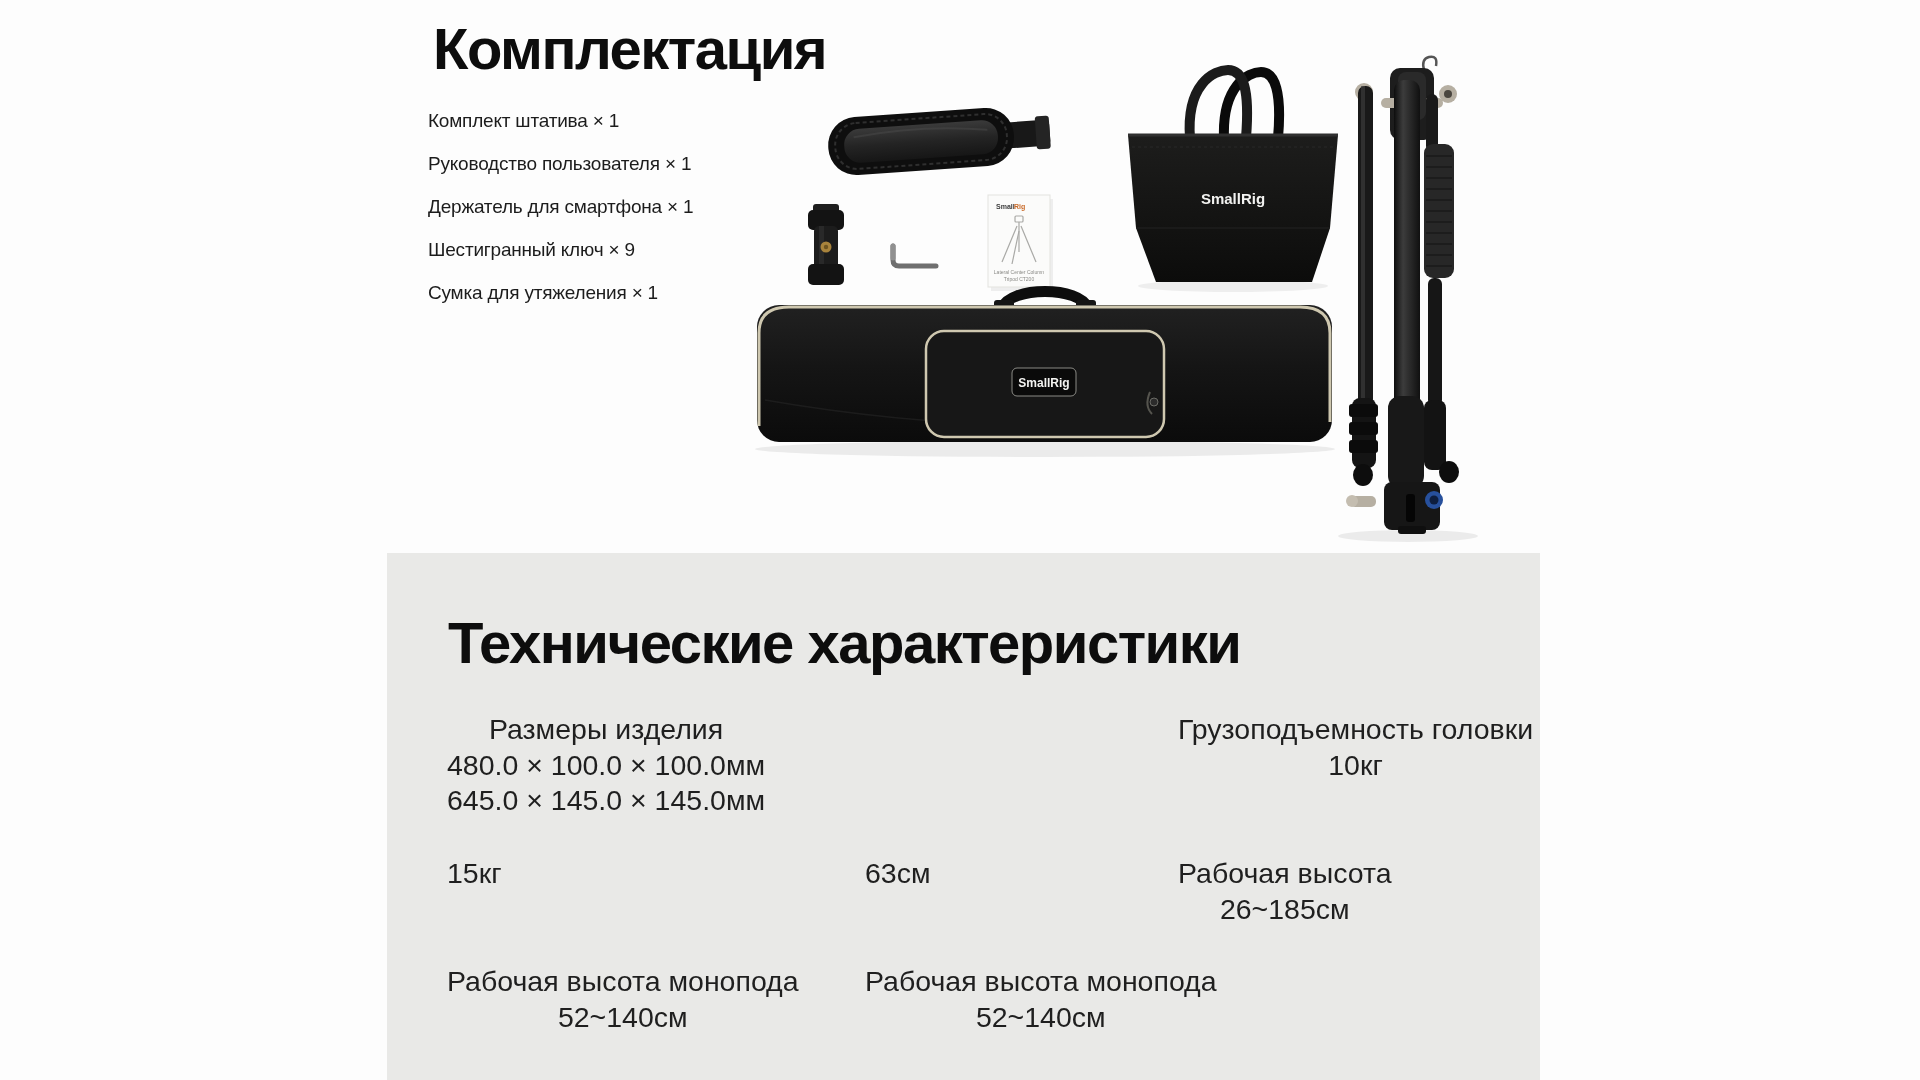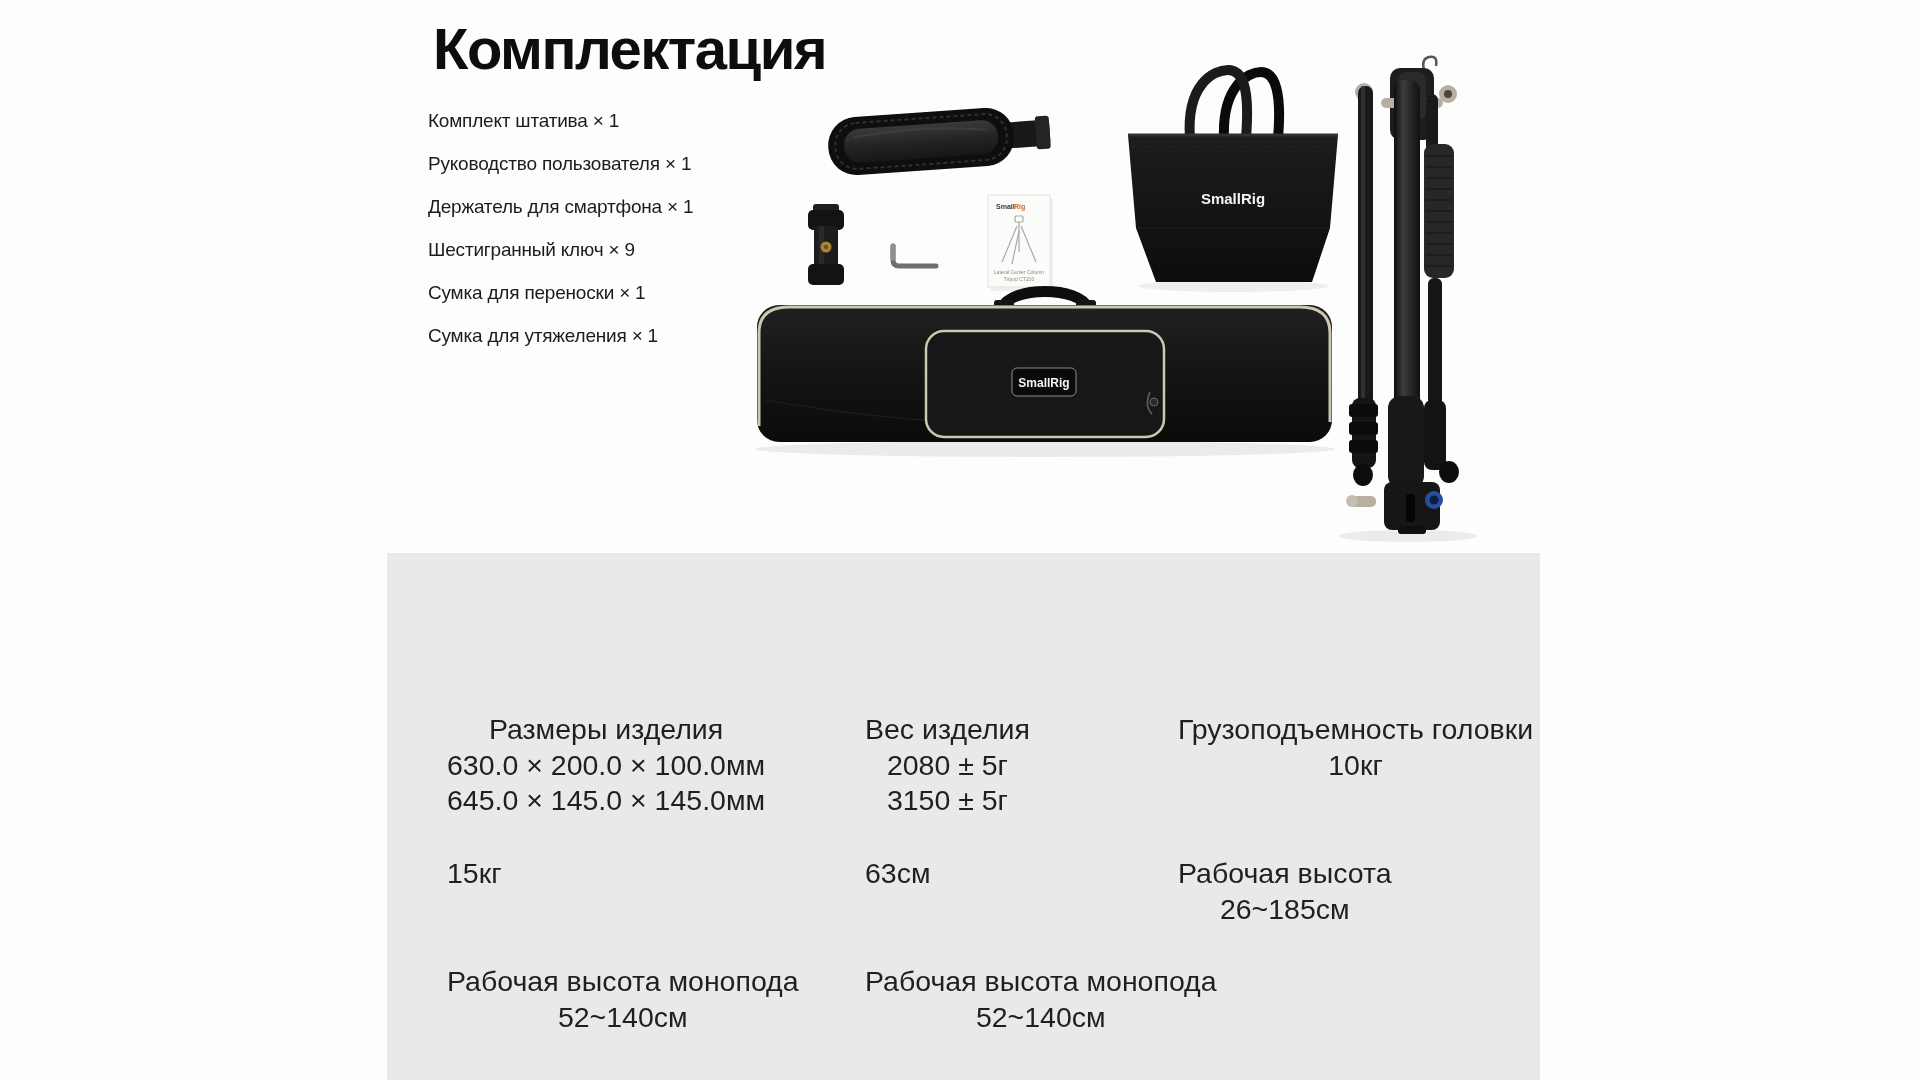--- a/index.html
+++ b/index.html
@@ -44,21 +44,20 @@
 
 <div class="page">
 
   <section>
     <h1 class="pkg-title">Комплектация</h1>
     <ul class="pkg-list">
       <li>Комплект штатива × 1</li>
       <li>Руководство пользователя × 1</li>
       <li>Держатель для смартфона × 1</li>
       <li>Шестигранный ключ × 9</li>
-      <li>Сумка для переноски × 1</li>
       <li>Сумка для утяжеления × 1</li>
     </ul>
   </section>
 
   <svg class="collage" width="805" height="505" viewBox="740 40 805 505" xmlns="http://www.w3.org/2000/svg">
     <defs>
       <linearGradient id="gLeather" x1="0" y1="0" x2="0" y2="1">
         <stop offset="0" stop-color="#3a3a3a"></stop>
           <stop offset="0.5" stop-color="#242424"></stop>
           <stop offset="1" stop-color="#161616"></stop>
@@ -183,30 +182,26 @@
       <rect x="1350" y="496" width="26" height="11" rx="5" fill="#b6afa2"></rect>
       <circle cx="1352" cy="501" r="6" fill="#c4bdb0"></circle>
       <circle cx="1434" cy="500" r="9" fill="#27509c"></circle>
       <circle cx="1434" cy="500" r="4.5" fill="#0e1e3e"></circle>
       <rect x="1406" y="494" width="9" height="28" rx="3" fill="#050505"></rect>
       <rect x="1398" y="526" width="28" height="8" rx="3" fill="#0f0f0f"></rect>
     </g>
   </svg>
 
   <section class="specs">
+    <h2 class="specs-title">Технические характеристики</h2>
 
     <div class="spec-block" style="left:60px;top:159px">
       <div class="spec-label">Размеры изделия</div>
-      <div class="spec-value">630.0 × 200.0 × 100.0мм</div>
+      <div class="spec-value">480.0 × 100.0 × 100.0мм</div>
       <div class="spec-value">645.0 × 145.0 × 145.0мм</div>
-    </div>
-    <div class="spec-block" style="left:478px;top:159px">
-      <div class="spec-label">Вес изделия</div>
-      <div class="spec-value">2080 ± 5г</div>
-      <div class="spec-value">3150 ± 5г</div>
     </div>
     <div class="spec-block" style="left:791px;top:159px">
       <div class="spec-label">Грузоподъемность головки</div>
       <div class="spec-value">10кг</div>
     </div>
 
     <div class="spec-block" style="left:60px;top:303px">
       <div class="spec-value">15кг</div>
     </div>
     <div class="spec-block" style="left:478px;top:303px">

